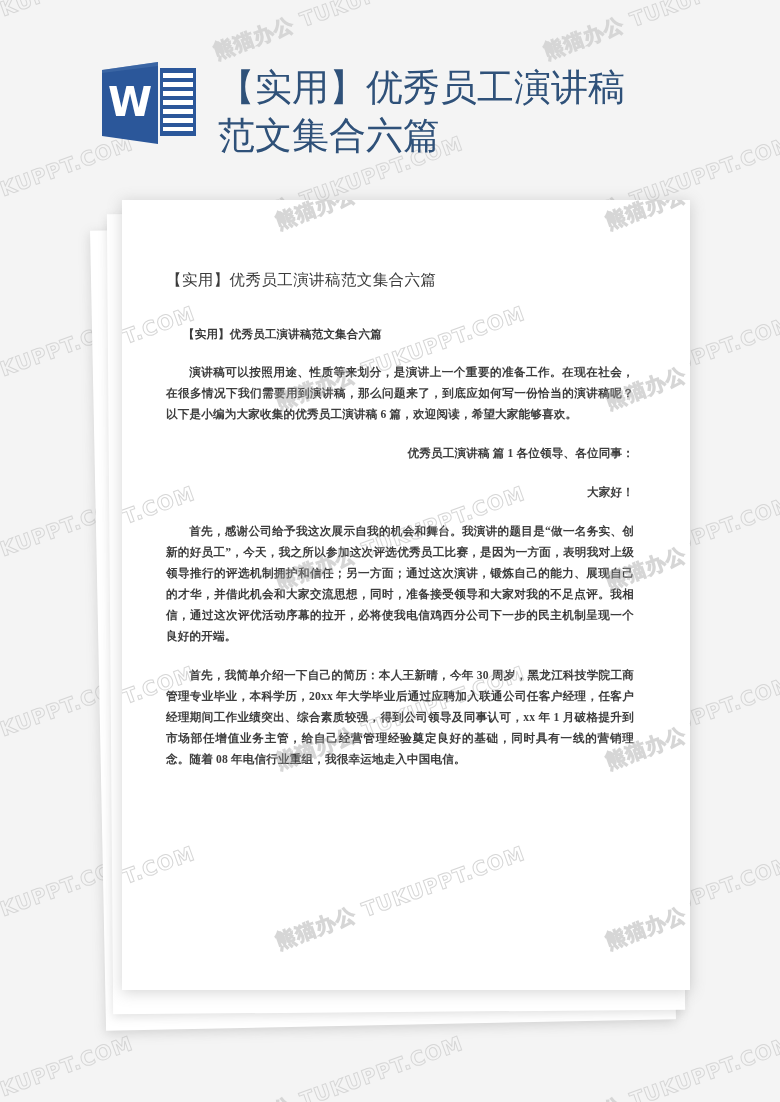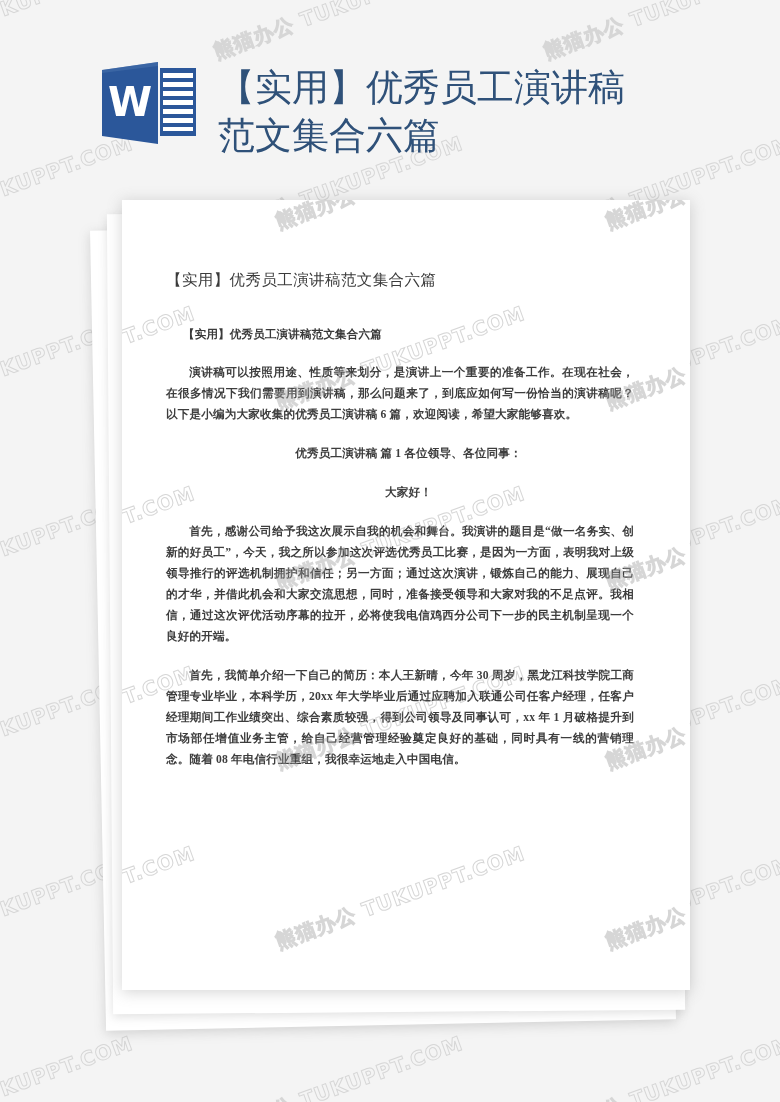--- a/index.html
+++ b/index.html
@@ -163,21 +163,21 @@
     text-align: justify;
     text-indent: 2em;
     letter-spacing: .15px;
     font-weight: 600;
   }
   .doc-p.noindent {
     text-indent: 0;
     padding-left: 17px;
   }
   .doc-p.short {
-    text-align: center;
+    text-align: right;
   }
 </style>
 </head>
 <body>
 
 <div class="paper-stack">
 
   <div class="sheet sheet-back2"></div>
   <div class="sheet sheet-back1"></div>
 

